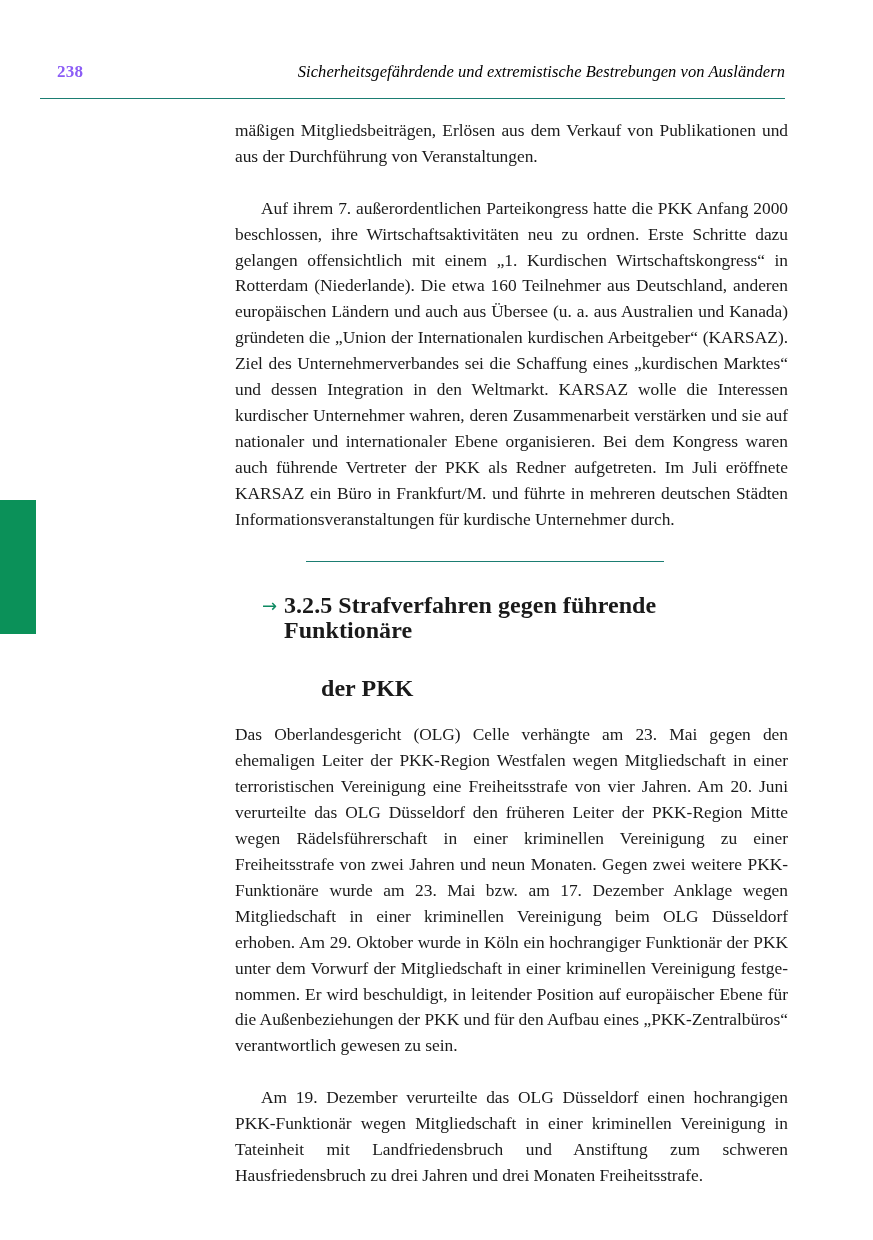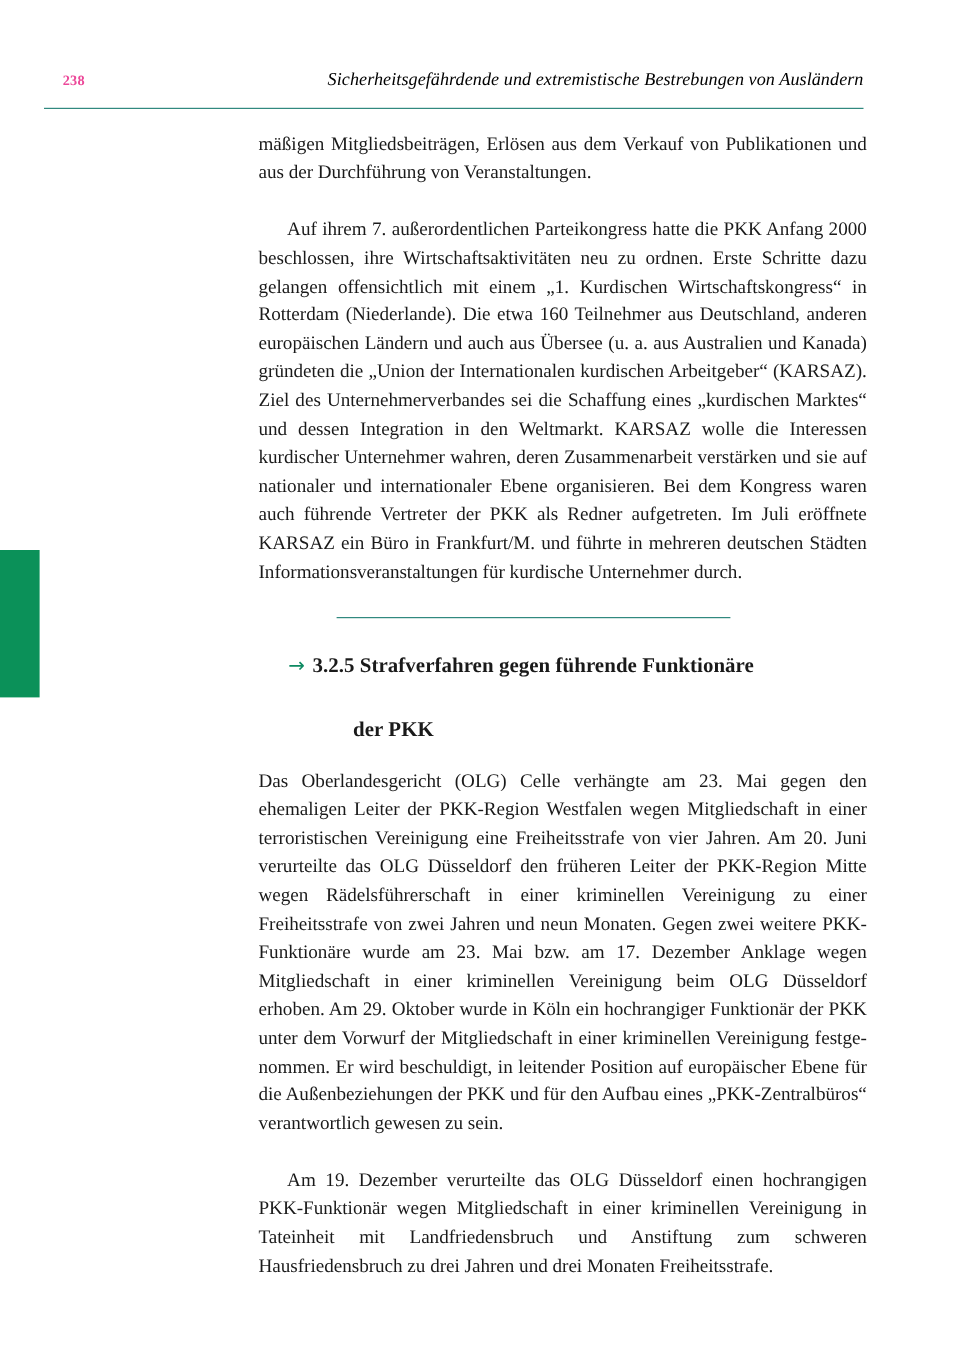--- a/index.html
+++ b/index.html
@@ -33,23 +33,23 @@
     display: flex;
     align-items: baseline;
     justify-content: space-between;
     border-bottom: 1.6px solid #1b7d72;
     padding-bottom: 6px;
   }
 
   .folio {
     font-family: "Liberation Serif", "DejaVu Serif", serif;
     font-weight: bold;
-    font-size: 13px;
+    font-size: 17px;
     letter-spacing: 0.2px;
-    color: #ec4899;
+    color: #8b5cf6;
     padding-left: 17px;
   }
 
   .head-title {
     font-family: "Liberation Serif", "DejaVu Serif", serif;
     font-style: italic;
     font-size: 16.5px;
     color: #000000;
     letter-spacing: 0.05px;
     white-space: nowrap;
@@ -122,21 +122,21 @@
     line-height: 25px;
     flex: 0 0 auto;
     width: 22px;
     font-family: "DejaVu Sans", sans-serif;
     user-select: none;
   }
 
   .heading-text {
     font-family: "Liberation Serif", "DejaVu Serif", serif;
     font-weight: bold;
-    font-size: 19px;
+    font-size: 24px;
     line-height: 25px;
     color: #1a1a1a;
     letter-spacing: 0.05px;
   }
 
   .heading-line2 {
     display: block;
     padding-left: 37px;
     margin-top: 33px;
   }

